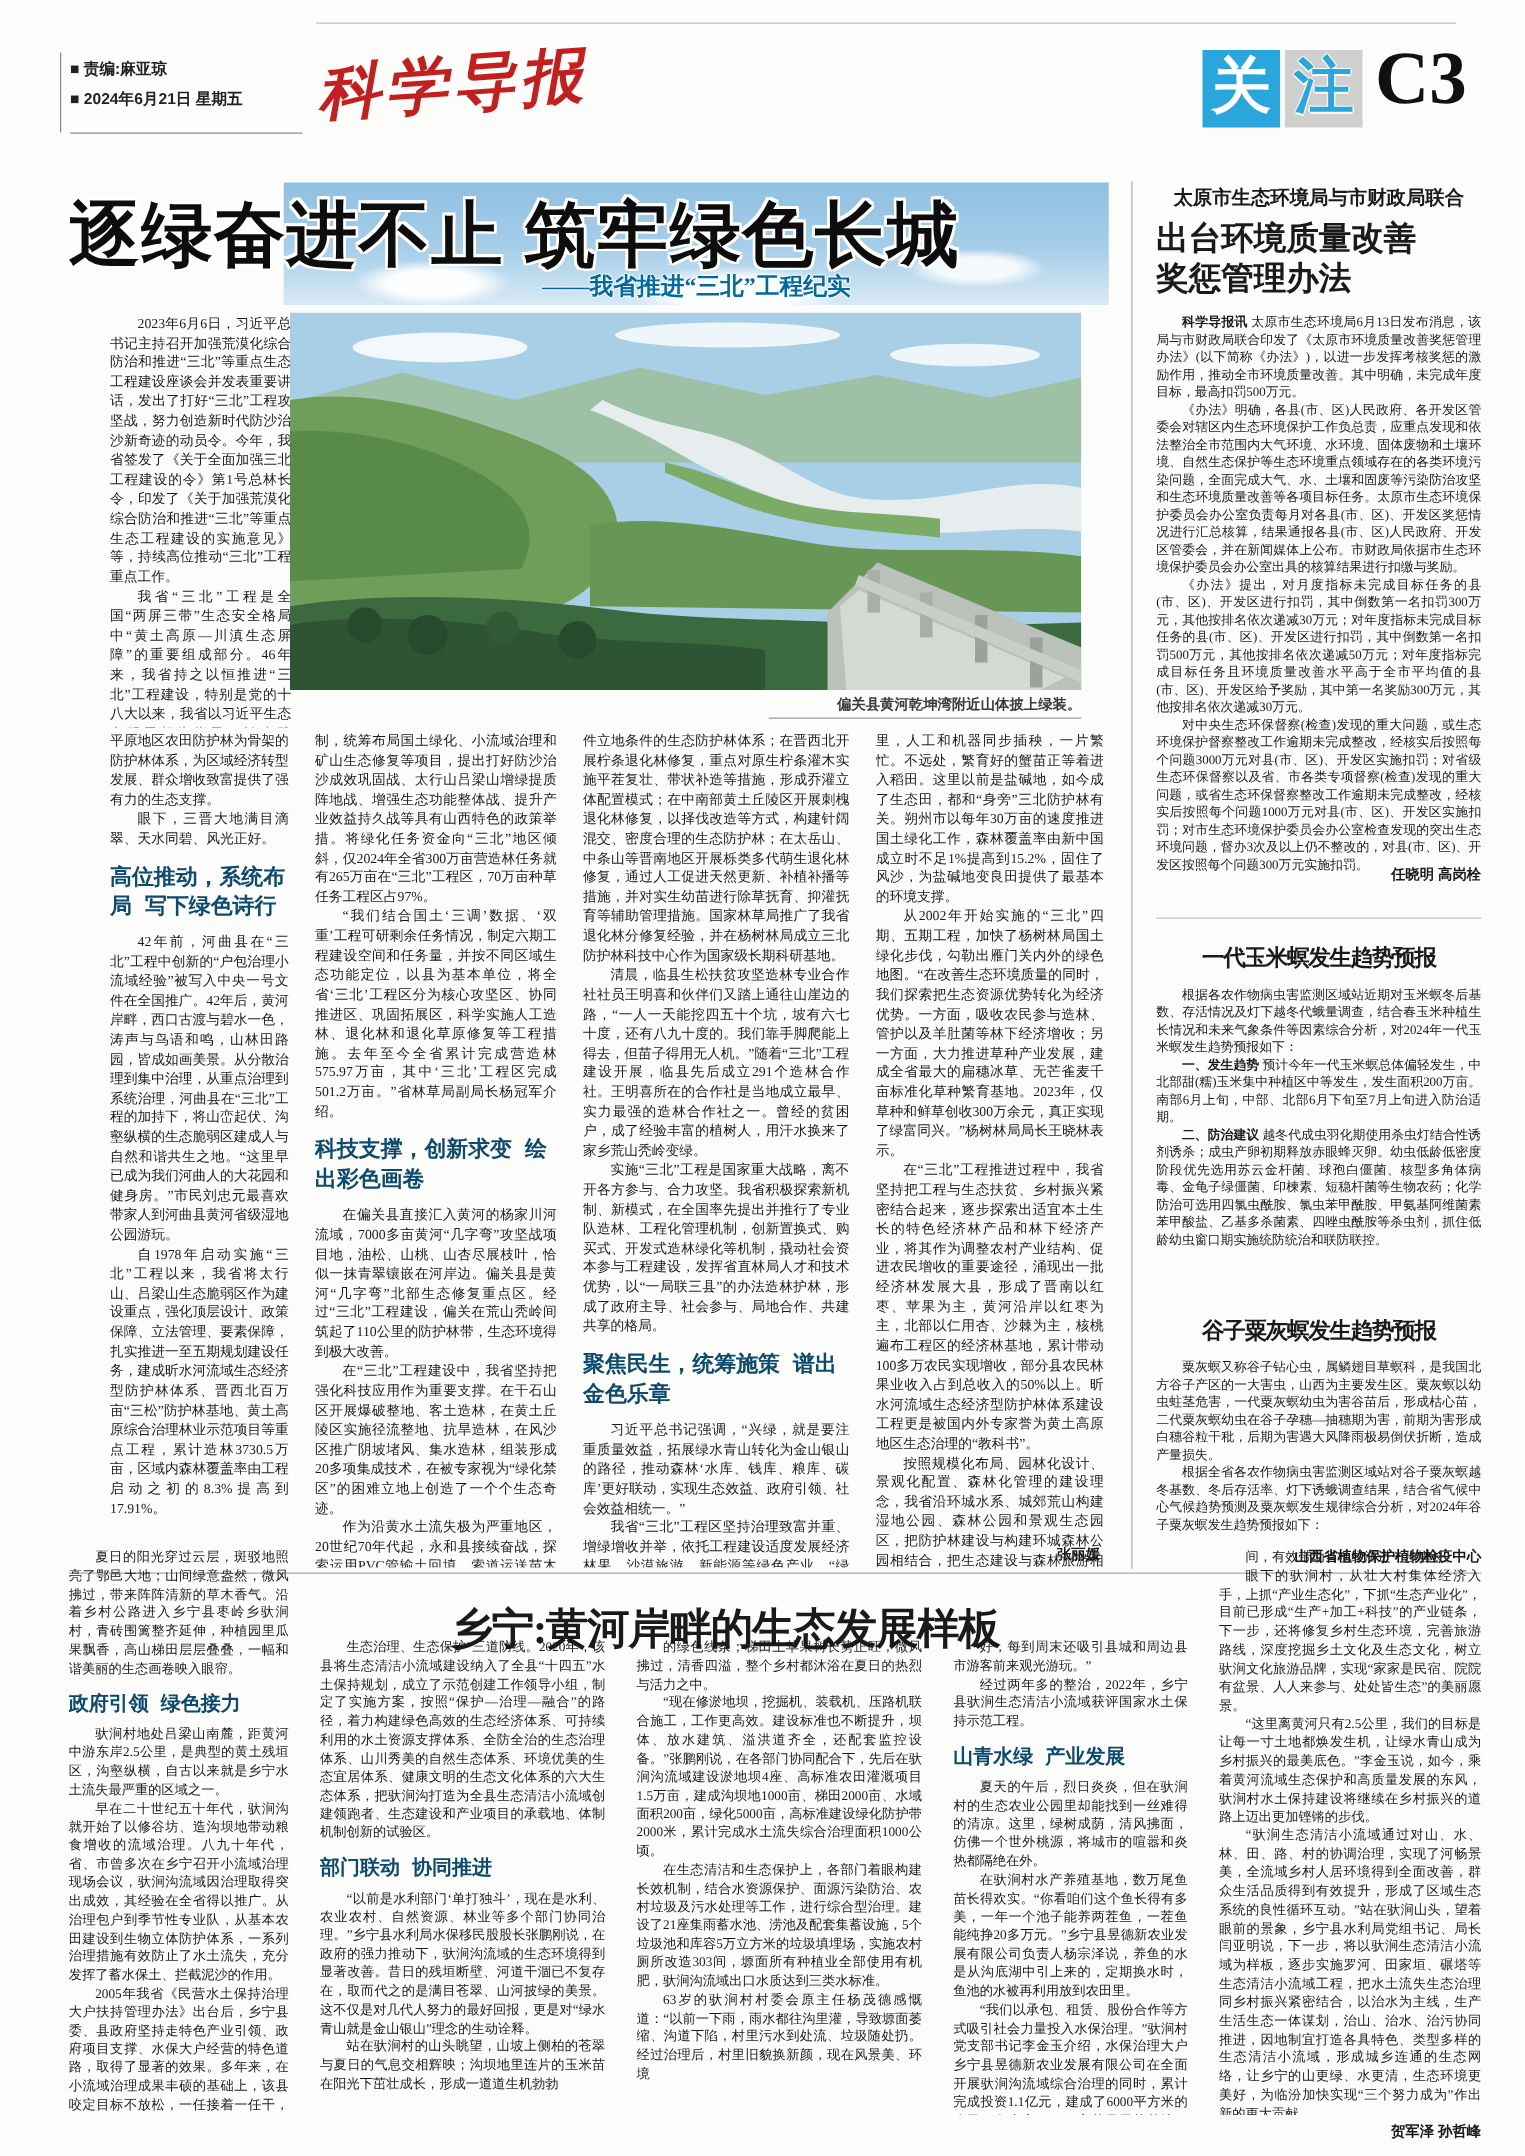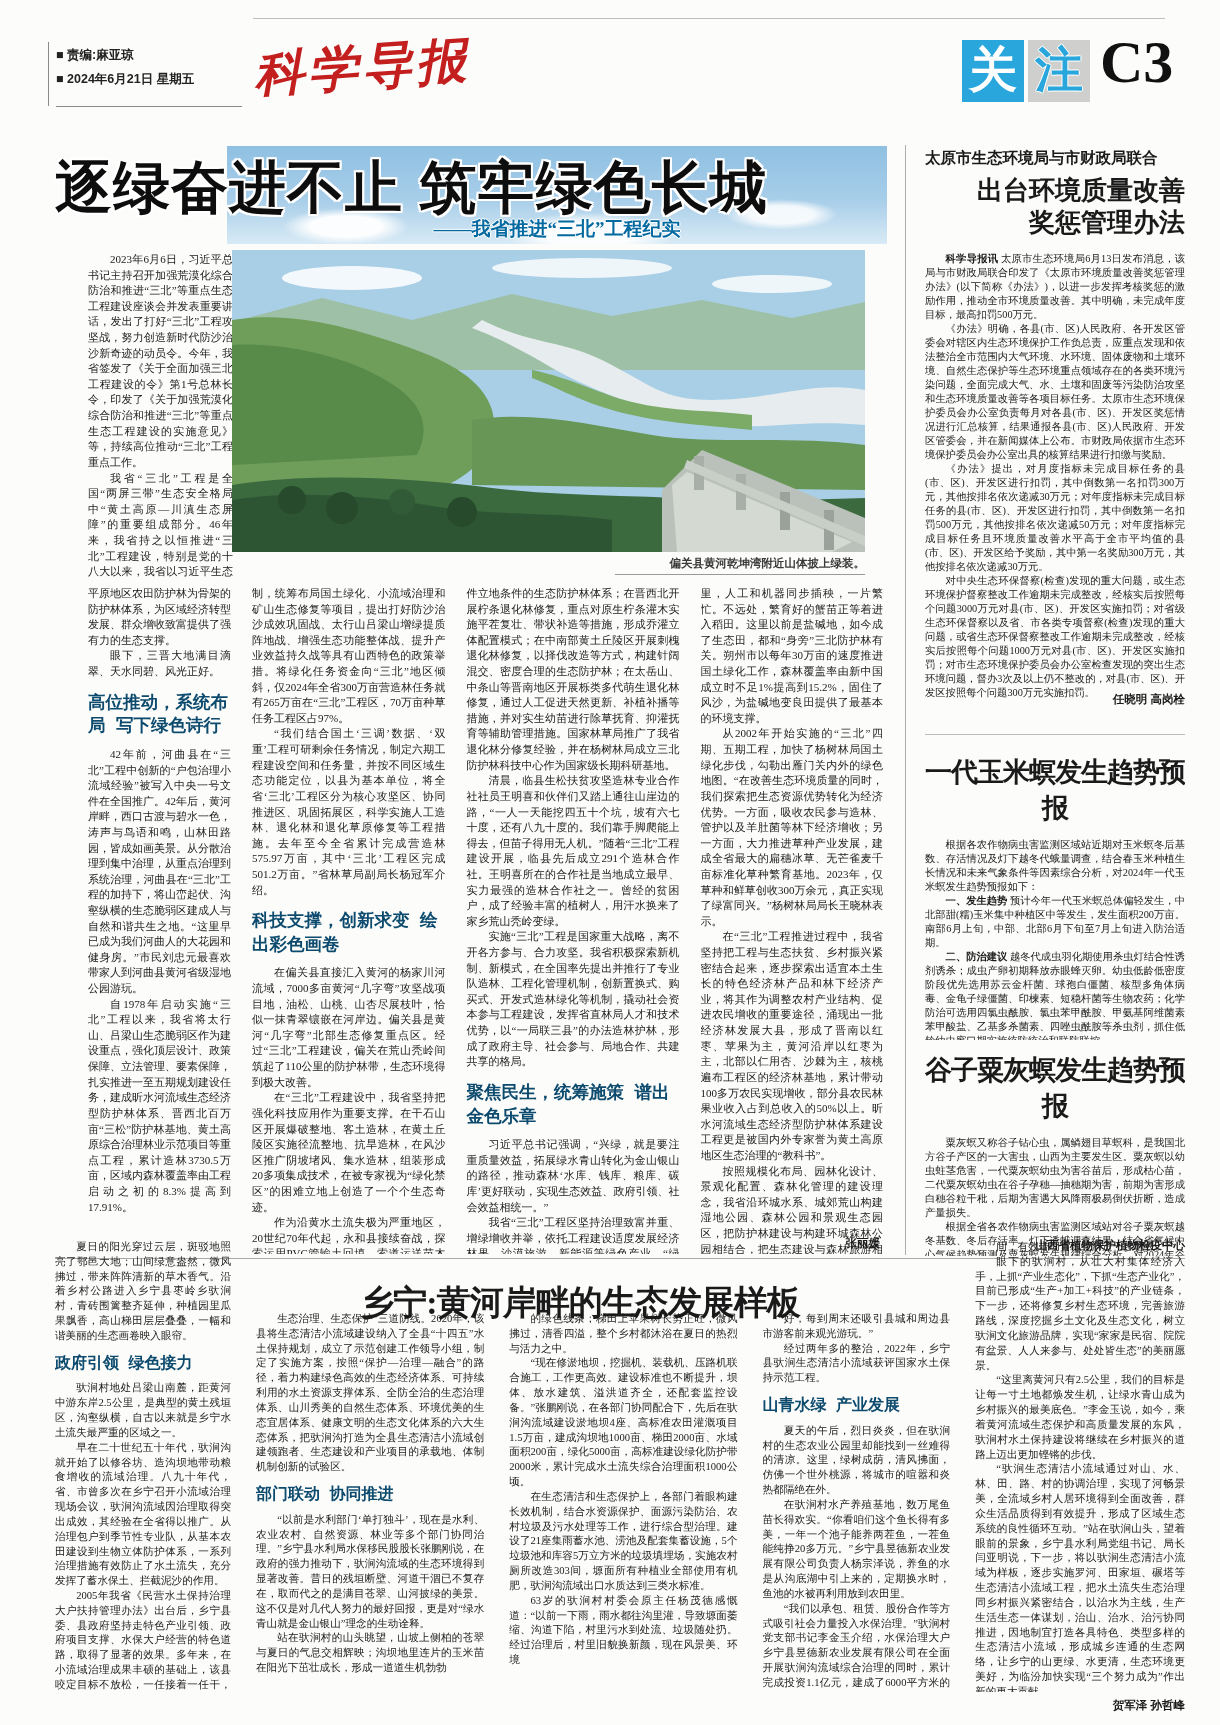--- a/index.html
+++ b/index.html
@@ -50,27 +50,27 @@
   p.ni{text-indent:0;}
   .col-head{font-family:Liberation Mono, monospace;font-weight:900;font-size:17.5px;line-height:1.35;
             margin:12px 0 8px;color:#0c4a6e;}
   .sign{font-family:"Liberation Sans",sans-serif;font-weight:bold;font-size:11.5px;text-align:right;margin-top:4px;}
   .main-sign{left:640px;top:1090px;width:185px;}
   
   .sidebar{left:925px;top:148px;width:260px;height:1108px;}
   .sidebar p{font-size:10.3px;line-height:1.36;text-align:justify;text-indent:2em;margin:0;}
   .sidebar p b.lead{font-family:"Liberation Sans",sans-serif;}
   .sb-a1{position:absolute;left:0;top:0;width:260px;height:568px;overflow:hidden;padding-bottom:0;}
-  .kicker{font-family:"Liberation Sans",sans-serif;font-weight:bold;font-size:15.5px;margin:0 0 6px;}
+  .kicker{font-family:"Liberation Sans",sans-serif;font-weight:bold;font-size:15.5px;margin:0 0 6px;text-align:center;}
   .sb-t{font-weight:900;font-size:26px;line-height:1.22;margin:0 0 14px;font-family:"Liberation Serif",serif;}
   .a1-sign{left:0;top:540px;width:260px;}
   .sb-div{left:0;top:586px;width:260px;height:1px;background:#bdbdbb;position:absolute;}
   .sb-a2{position:absolute;left:0;top:600px;width:260px;height:292px;overflow:hidden;}
   .sb-a3{position:absolute;left:0;top:898px;width:260px;height:210px;overflow:hidden;}
-  .sb-bigt{text-align:center;font-weight:900;font-size:27px;margin:6px 0 12px;letter-spacing:-1px;}
+  .sb-bigt{text-align:center;font-weight:900;font-size:18px;margin:6px 0 12px;letter-spacing:-1px;}
   .a3-sign{left:0;top:1086px;width:260px;}
   
   .bot-rule{left:55px;top:1258px;width:1130px;height:1px;background:#a9a9a7;}
   .bottom{left:55px;top:1240px;width:1130px;height:452px;display:flex;gap:25px;overflow:hidden;}
   .bot-col{overflow:hidden;}
   .bot-col:nth-child(1){width:182px;}
   .bot-col:nth-child(2){width:236px;padding-top:72px;}
   .bot-col:nth-child(3){width:236px;padding-top:72px;}
   .bot-col:nth-child(4){width:194px;padding-top:72px;}
   .bot-col:nth-child(5){width:217px;}
@@ -168,21 +168,21 @@
           <p>在“三北”工程推进过程中，我省坚持把工程与生态扶贫、乡村振兴紧密结合起来，逐步探索出适宜本土生长的特色经济林产品和林下经济产业，将其作为调整农村产业结构、促进农民增收的重要途径，涌现出一批经济林发展大县，形成了晋南以红枣、苹果为主，黄河沿岸以红枣为主，北部以仁用杏、沙棘为主，核桃遍布工程区的经济林基地，累计带动100多万农民实现增收，部分县农民林果业收入占到总收入的50%以上。昕水河流域生态经济型防护林体系建设工程更是被国内外专家誉为黄土高原地区生态治理的“教科书”。</p>
           <p>按照规模化布局、园林化设计、景观化配置、森林化管理的建设理念，我省沿环城水系、城郊荒山构建湿地公园、森林公园和景观生态园区，把防护林建设与构建环城森林公园相结合，把生态建设与森林旅游相结合，增绿与增景统筹推进，在城市周边建成了大量的森林公园，为城市居民提供了绿色多样的生产生活环境。</p>
         </div>
       </div>
     <div class="abs sign main-sign">张丽媛</div>
   </div>
 
   <div class="abs sidebar">
     <div class="sb-a1">
       <div class="kicker">太原市生态环境局与市财政局联合</div>
-      <div class="sb-t" style="white-space:pre-line;text-align:right;">出台环境质量改善
+      <div class="sb-t" style="white-space:pre-line;">出台环境质量改善
 奖惩管理办法</div>
       <div>
           <p><b class="lead">科学导报讯</b> 太原市生态环境局6月13日发布消息，该局与市财政局联合印发了《太原市环境质量改善奖惩管理办法》(以下简称《办法》)，以进一步发挥考核奖惩的激励作用，推动全市环境质量改善。其中明确，未完成年度目标，最高扣罚500万元。</p>
           <p>《办法》明确，各县(市、区)人民政府、各开发区管委会对辖区内生态环境保护工作负总责，应重点发现和依法整治全市范围内大气环境、水环境、固体废物和土壤环境、自然生态保护等生态环境重点领域存在的各类环境污染问题，全面完成大气、水、土壤和固废等污染防治攻坚和生态环境质量改善等各项目标任务。太原市生态环境保护委员会办公室负责每月对各县(市、区)、开发区奖惩情况进行汇总核算，结果通报各县(市、区)人民政府、开发区管委会，并在新闻媒体上公布。市财政局依据市生态环境保护委员会办公室出具的核算结果进行扣缴与奖励。</p>
           <p>《办法》提出，对月度指标未完成目标任务的县(市、区)、开发区进行扣罚，其中倒数第一名扣罚300万元，其他按排名依次递减30万元；对年度指标未完成目标任务的县(市、区)、开发区进行扣罚，其中倒数第一名扣罚500万元，其他按排名依次递减50万元；对年度指标完成目标任务且环境质量改善水平高于全市平均值的县(市、区)、开发区给予奖励，其中第一名奖励300万元，其他按排名依次递减30万元。</p>
           <p>对中央生态环保督察(检查)发现的重大问题，或生态环境保护督察整改工作逾期未完成整改，经核实后按照每个问题3000万元对县(市、区)、开发区实施扣罚；对省级生态环保督察以及省、市各类专项督察(检查)发现的重大问题，或省生态环保督察整改工作逾期未完成整改，经核实后按照每个问题1000万元对县(市、区)、开发区实施扣罚；对市生态环境保护委员会办公室检查发现的突出生态环境问题，督办3次及以上仍不整改的，对县(市、区)、开发区按照每个问题300万元实施扣罚。</p>
         </div>
     </div>
     <div class="abs sign a1-sign">任晓明  高岗栓</div>
     <div class="sb-div"></div>

